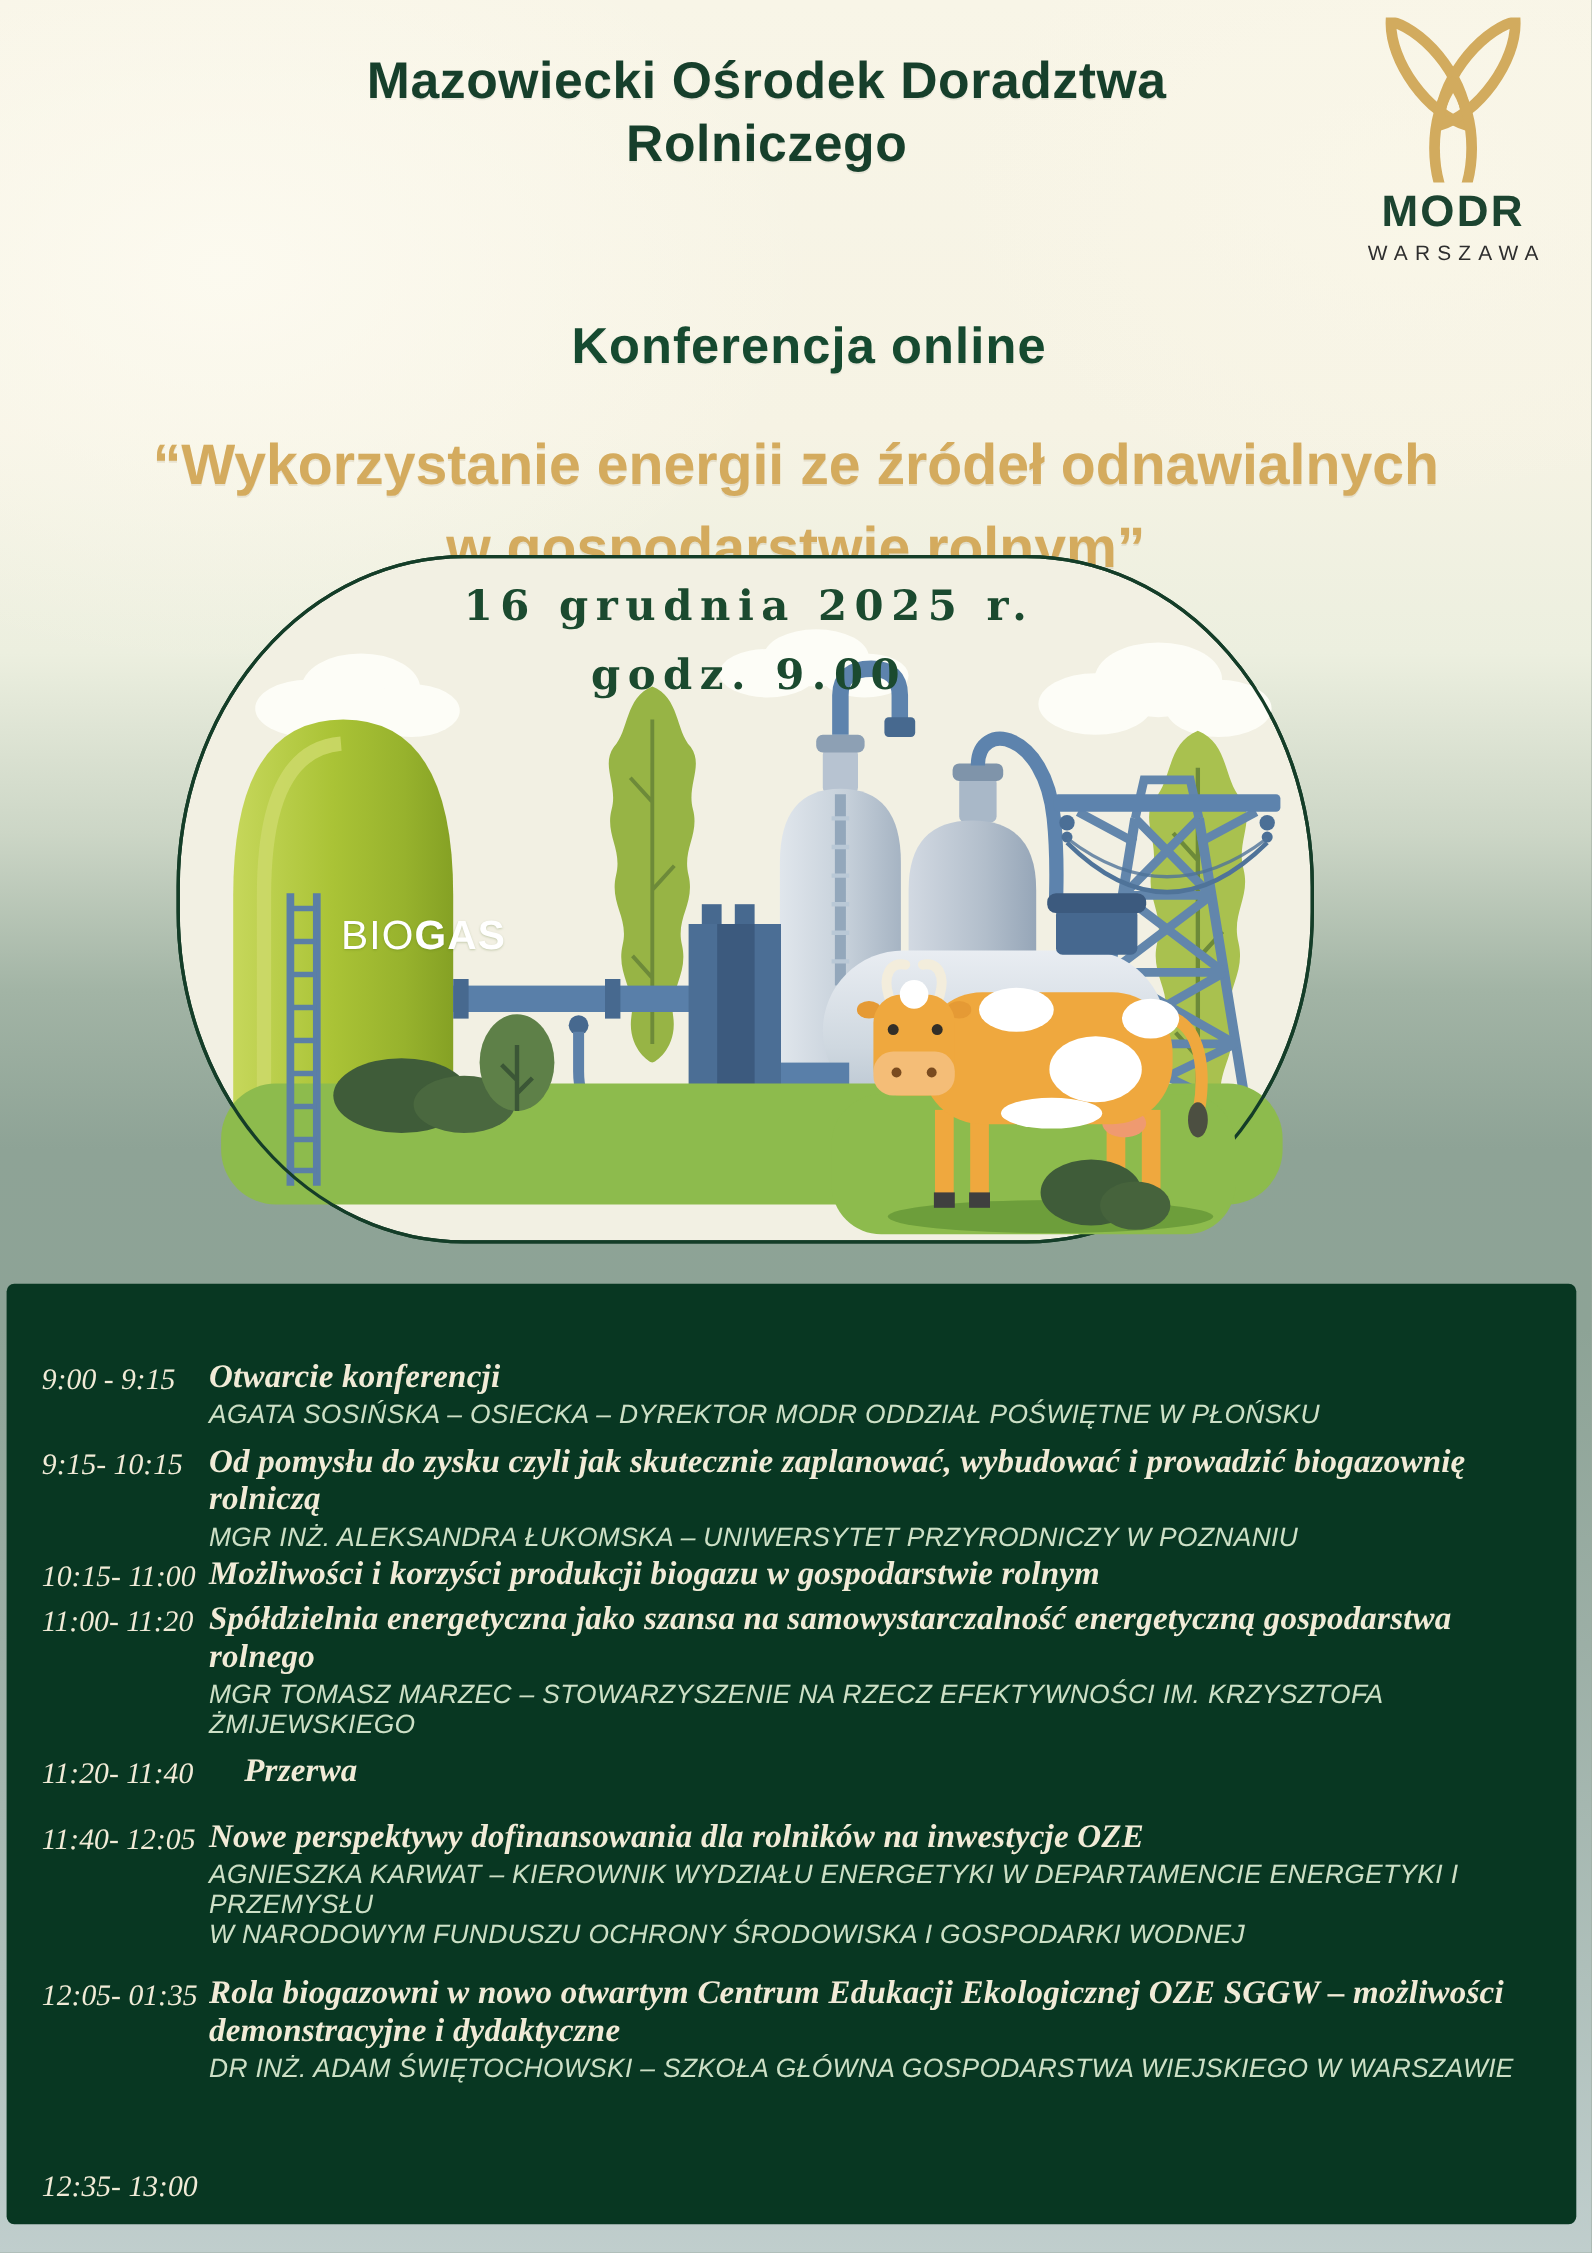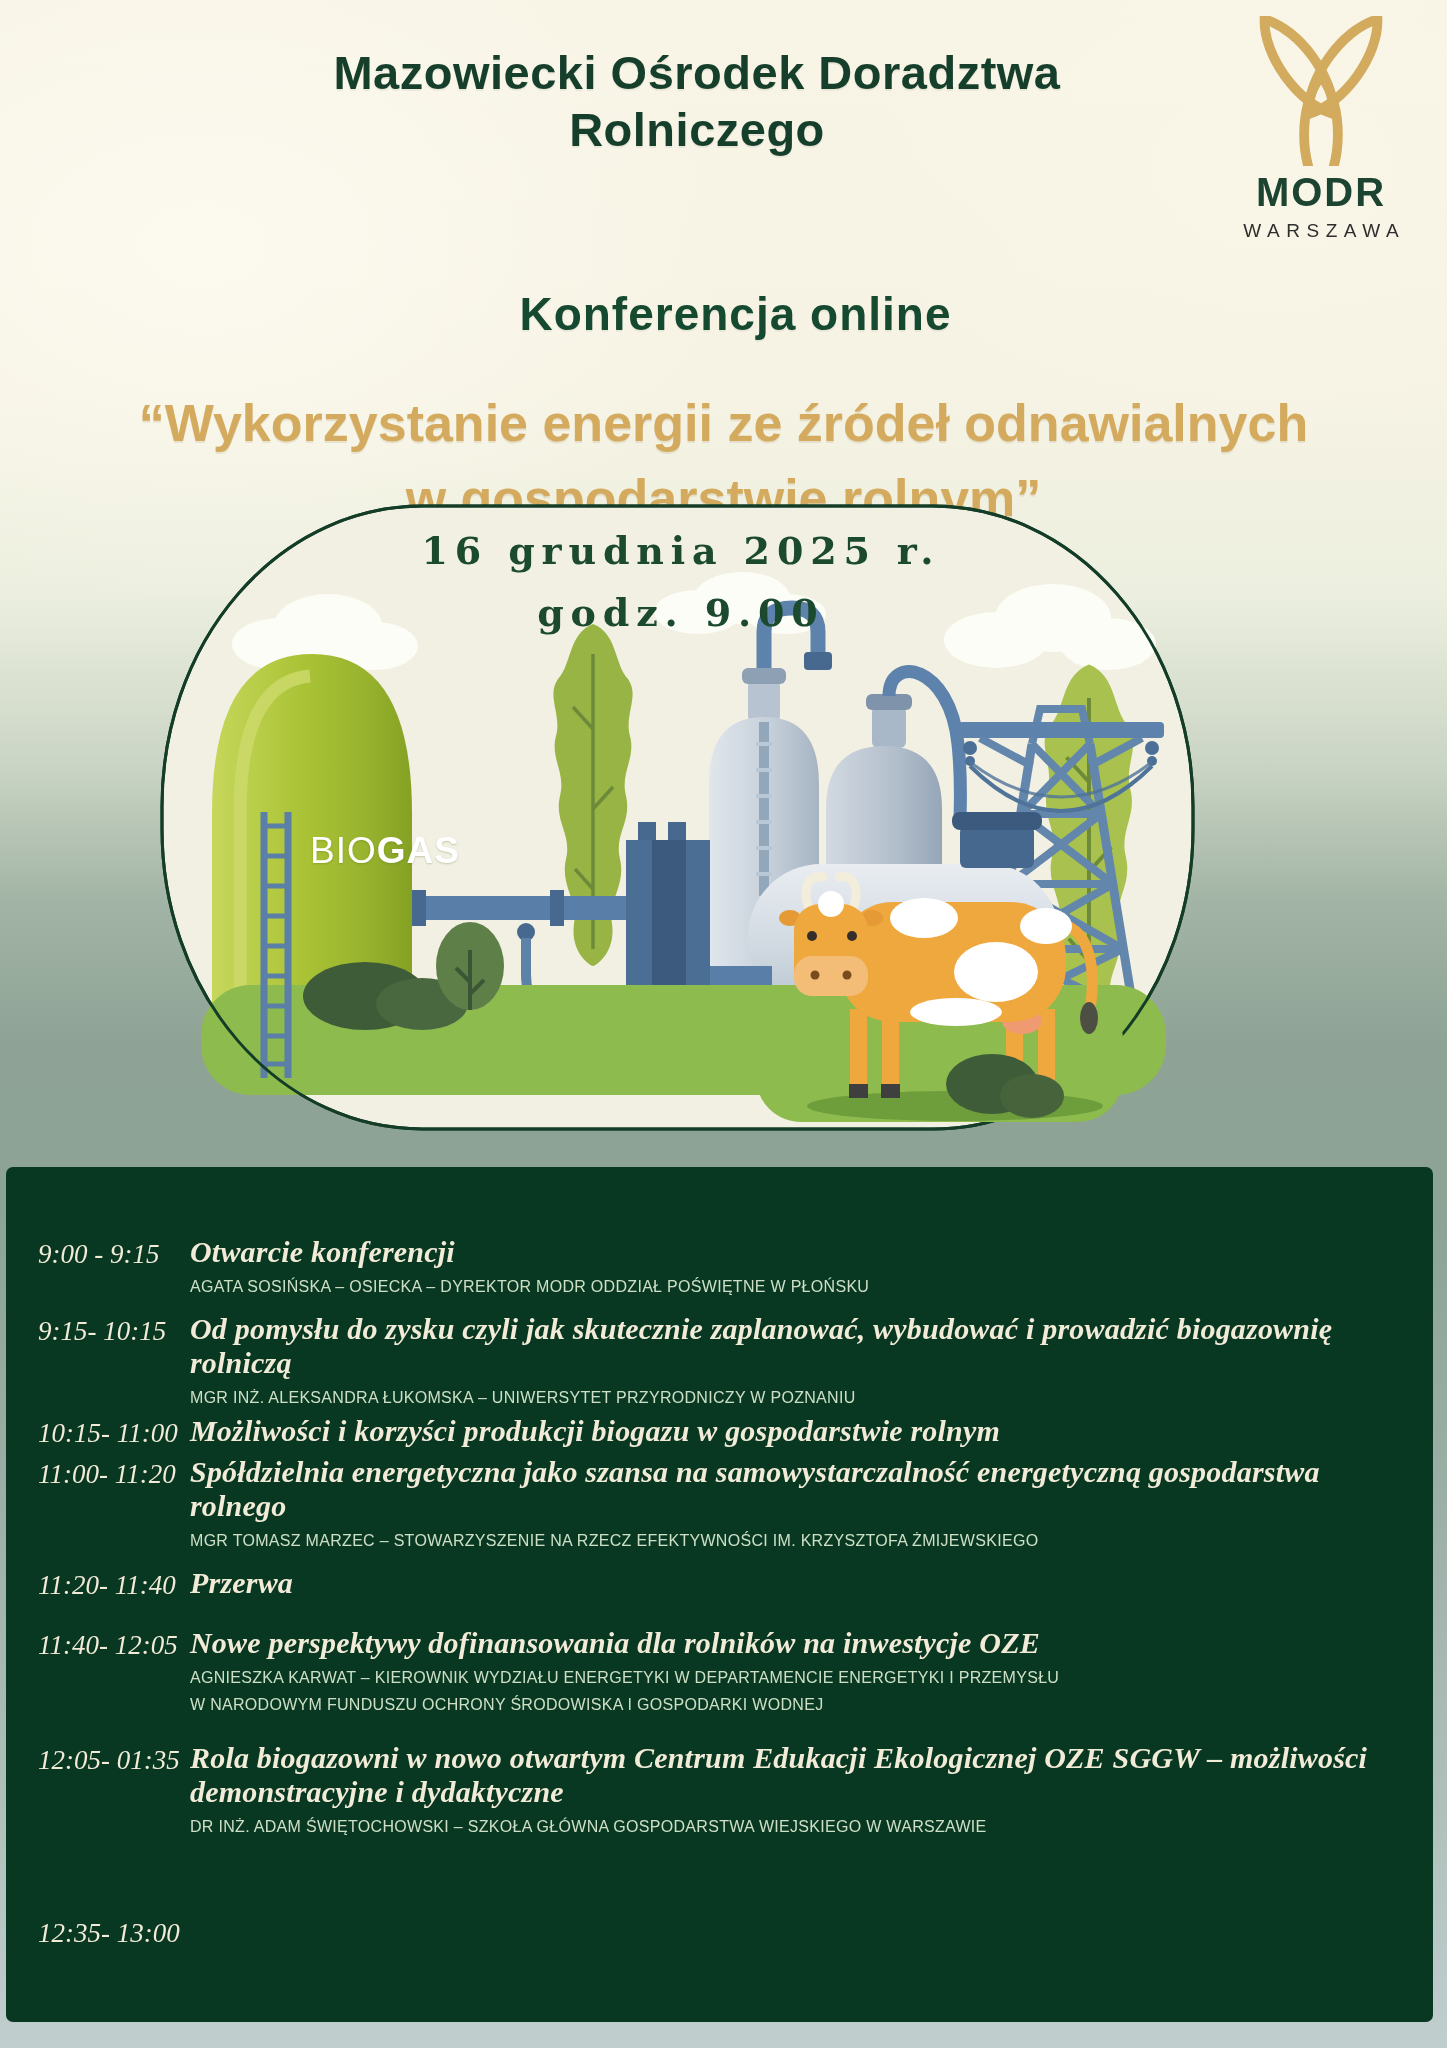--- a/index.html
+++ b/index.html
@@ -90,38 +90,38 @@
     position:absolute;left:6px;top:1167px;width:1427px;height:855px;
     background:#083722;
     border-radius:7px;
     padding:68px 18px 0 26px;
   }
   .agenda-row{display:flex;align-items:flex-start;}
   .agenda-row:nth-of-type(1){margin-bottom:12px;}
   .agenda-row:nth-of-type(2){margin-bottom:3px;}
   .agenda-row:nth-of-type(3){margin-bottom:6px;}
   .agenda-row:nth-of-type(4){margin-bottom:12px;}
-  .agenda-row:nth-of-type(5){margin-bottom:25px;}
+  .agenda-row:nth-of-type(5){margin-bottom:25px;gap:32px;}
   .agenda-row:nth-of-type(6){margin-bottom:23px;}
   .agenda-row:nth-of-type(7){margin-bottom:74px;}
   .slot-time{
     flex:0 0 148px;padding:4px 0 0 6px;
     font-family:"Liberation Serif",serif;font-style:italic;
     font-size:27px;color:#f1ebd7;white-space:nowrap;
   }
   .slot-body{flex:1 1 auto;padding-left:10px;}
   .slot-title{
     font-family:"Liberation Serif",serif;font-style:italic;font-weight:700;
     font-size:30px;line-height:34px;color:#f1ebd7;
     letter-spacing:.2px;white-space:pre-line;
   }
   .slot-speaker{
     margin-top:4px;
-    font-size:16px;line-height:27px;color:#cde0c6;
-    letter-spacing:.3px;white-space:pre-line;
+    font-size:24px;line-height:27px;color:#cde0c6;
+    letter-spacing:.3px;white-space:pre-line;font-style:italic;
   }
 </style>
 </head>
 <body>
 
 <div class="poster">
 
   <div class="org-title">Mazowiecki Ośrodek Doradztwa
 Rolniczego</div>
 

